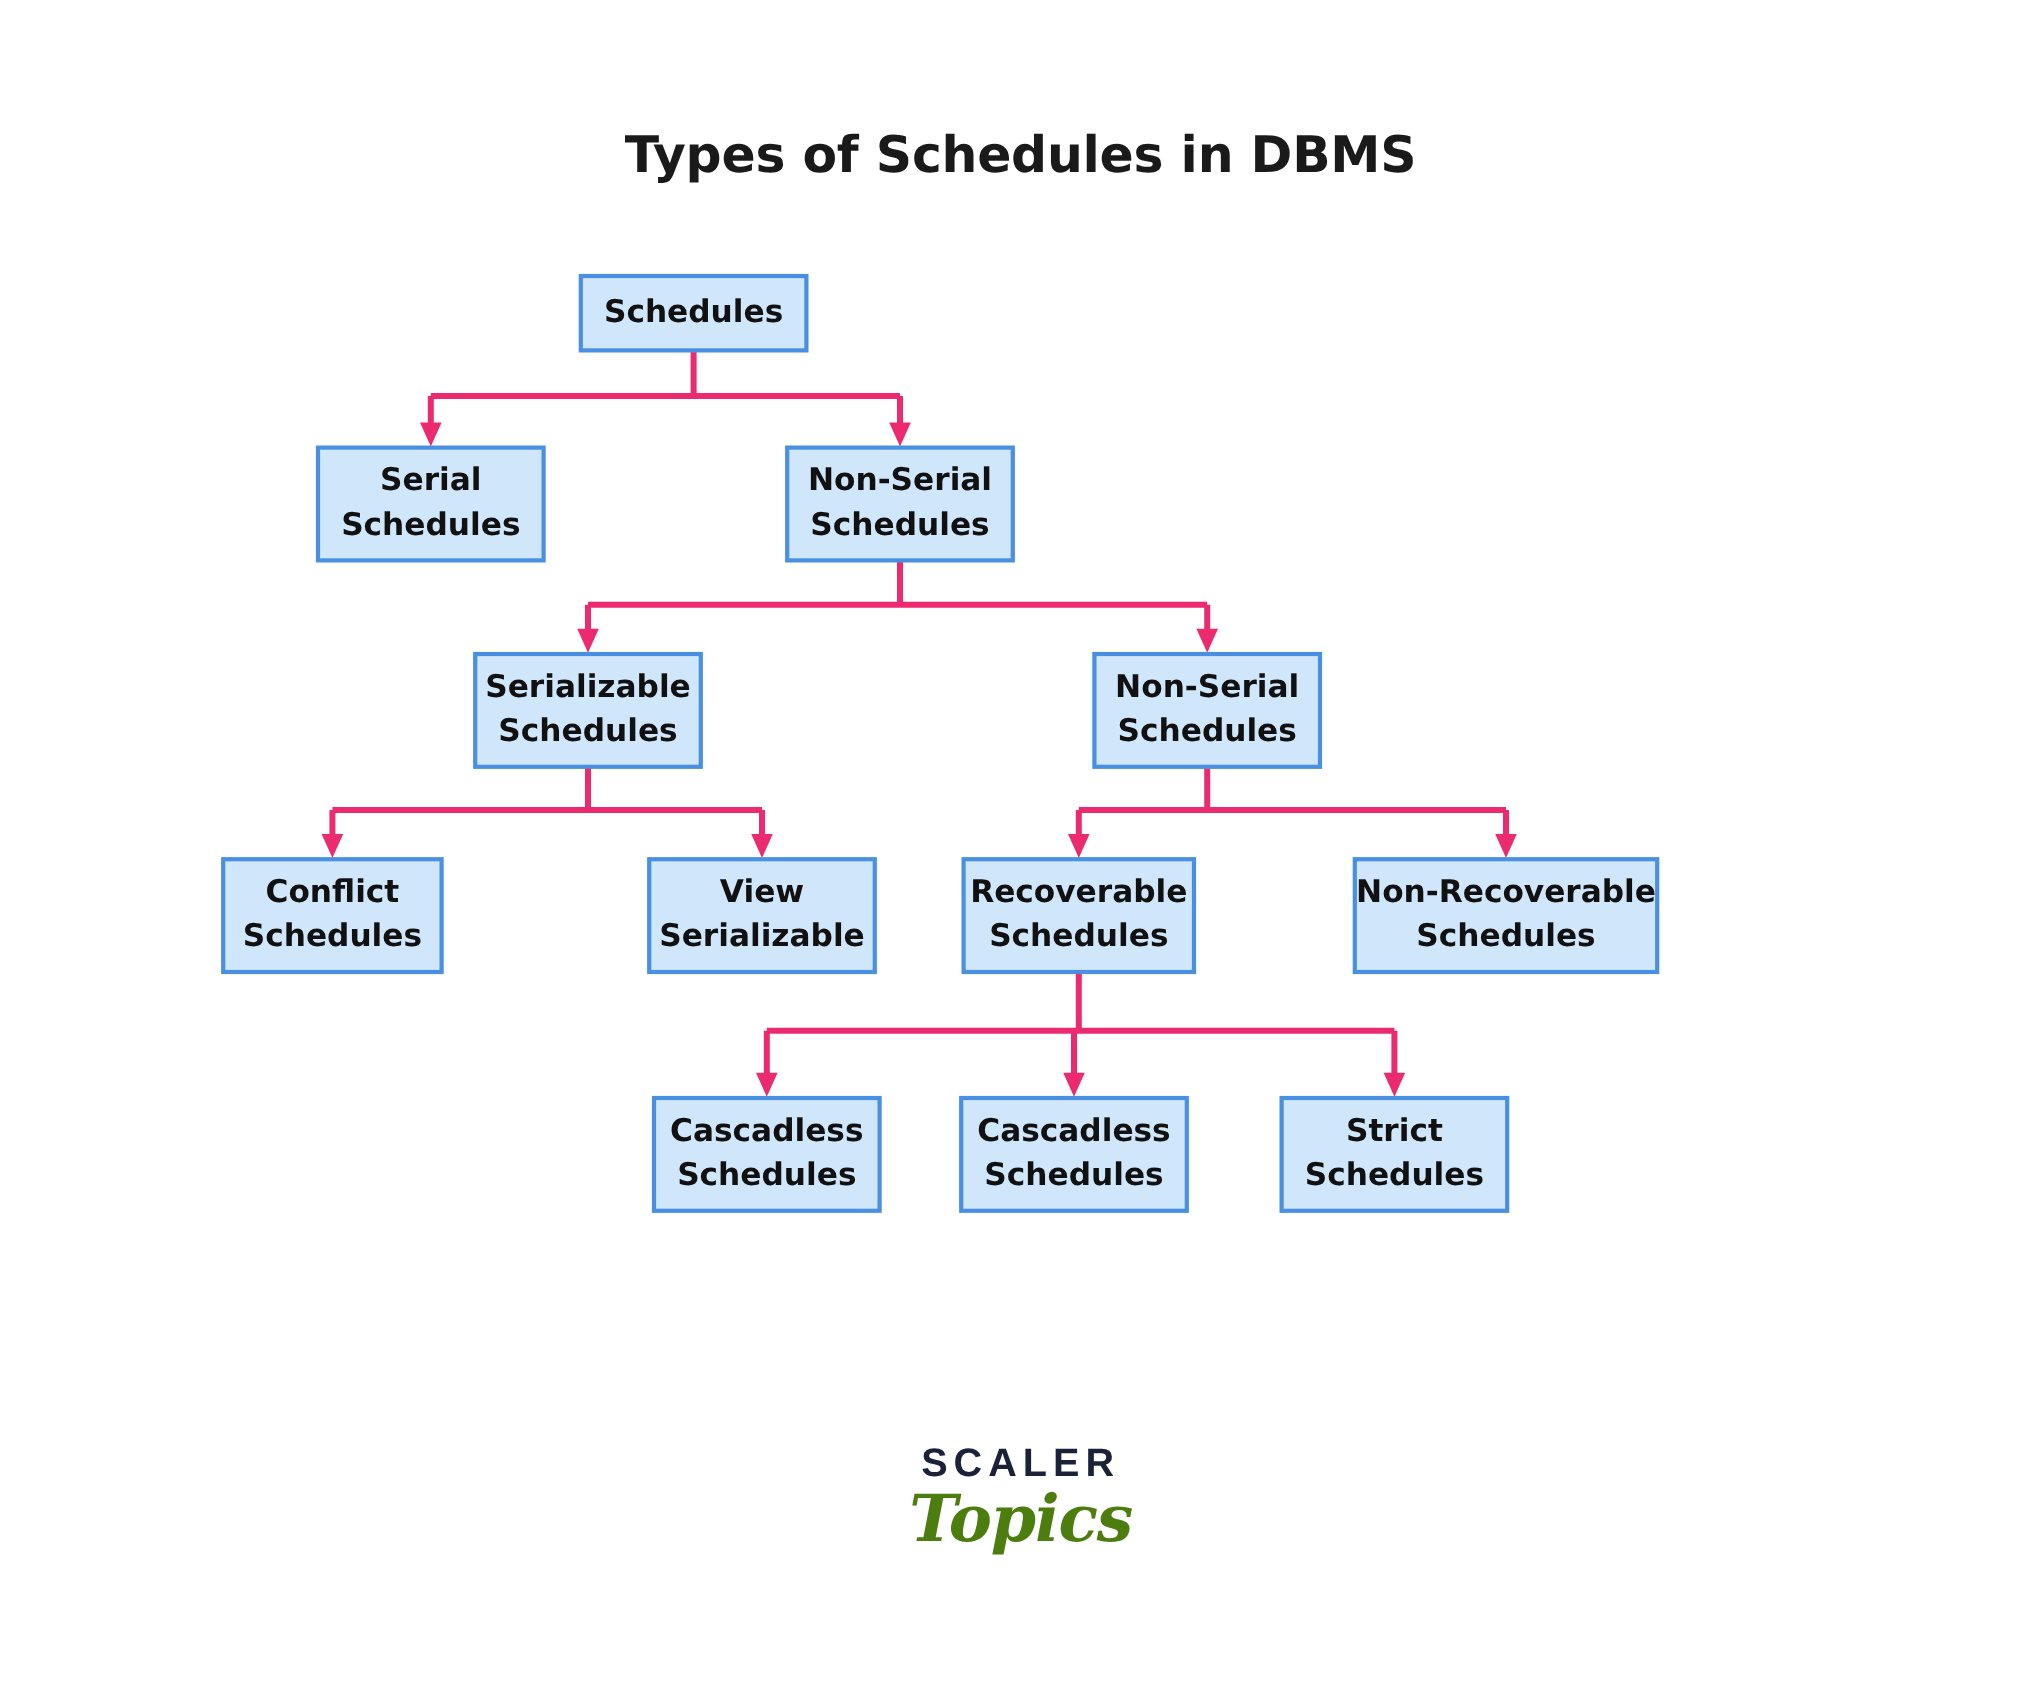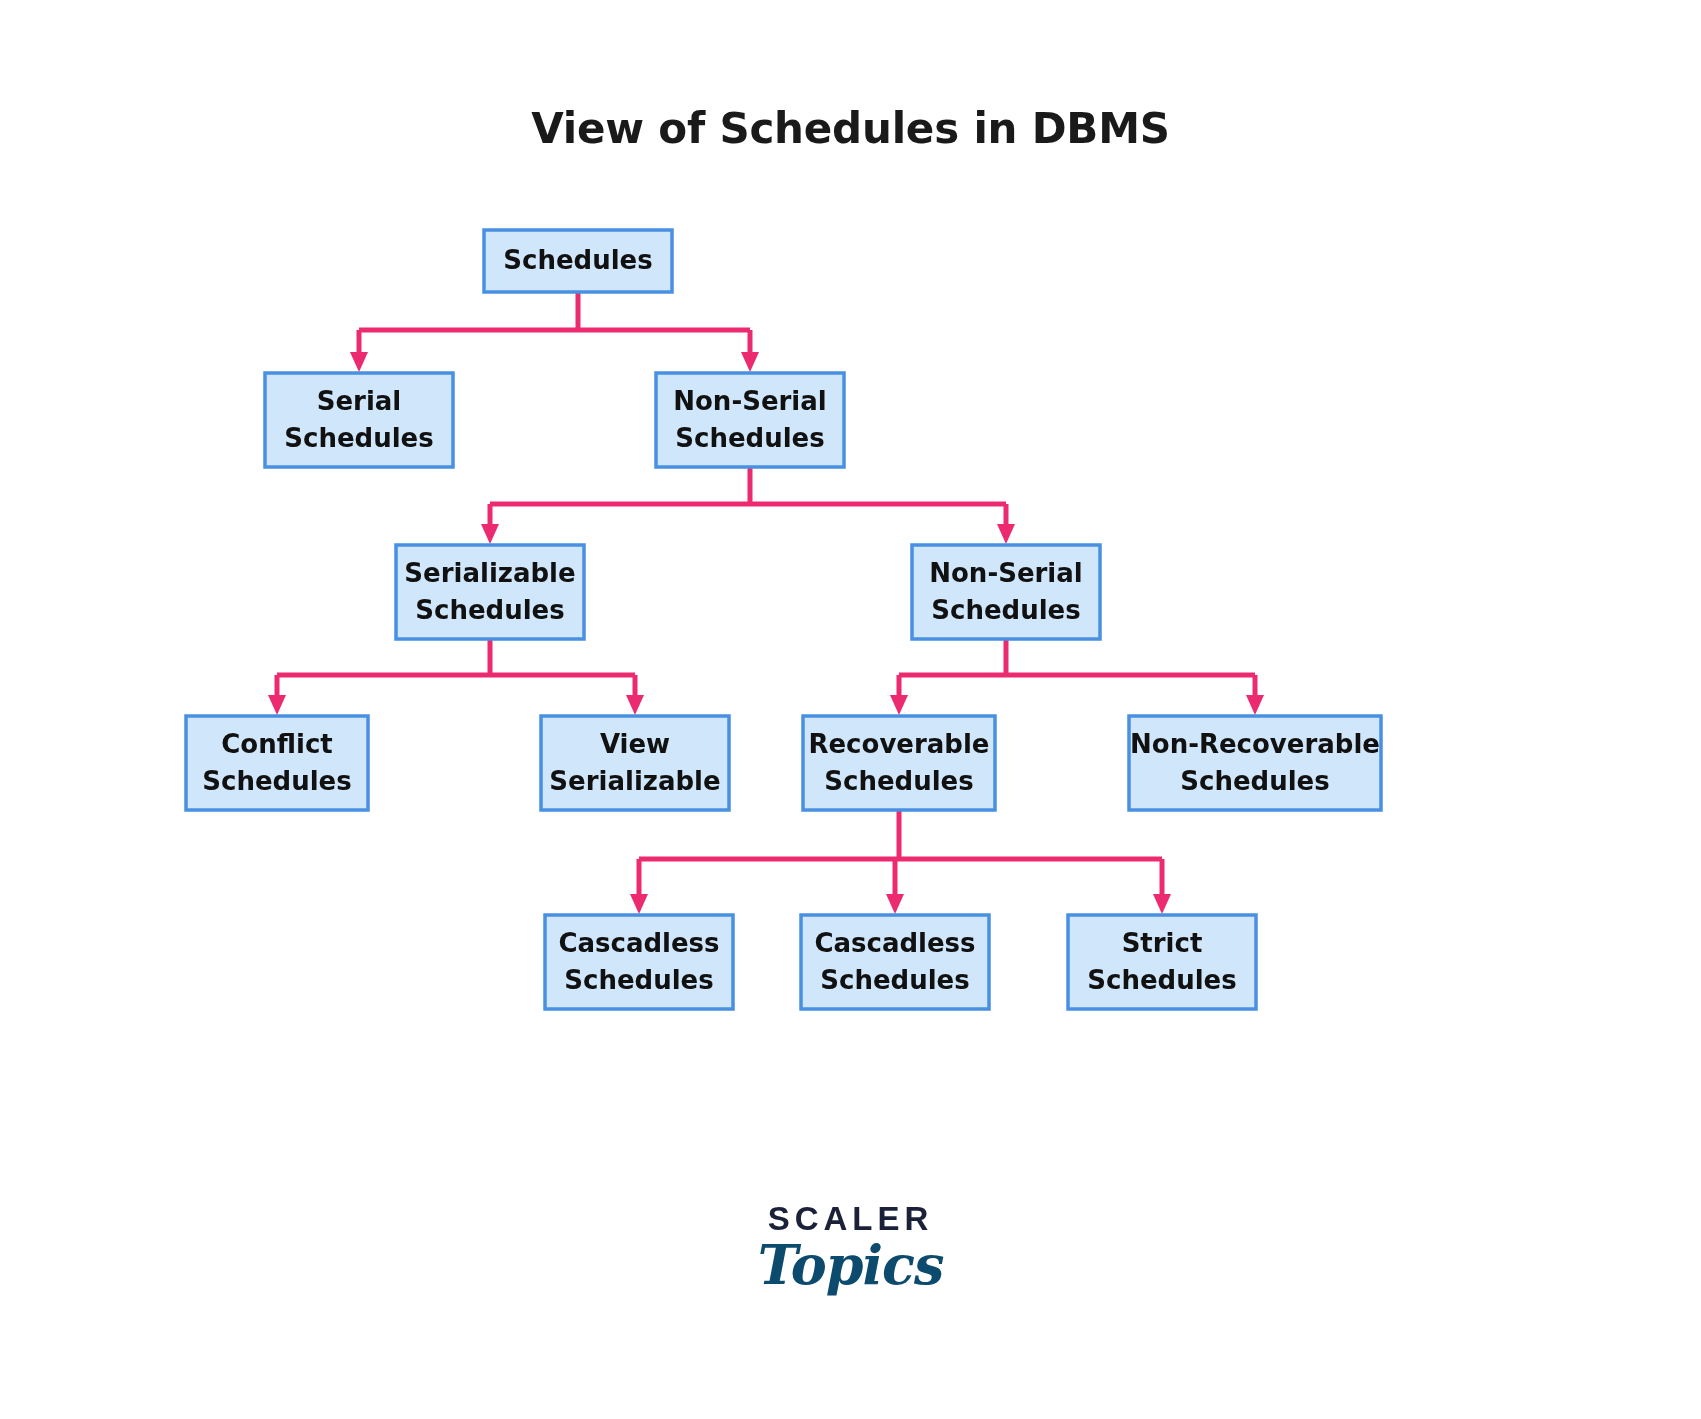--- a/index.html
+++ b/index.html
@@ -73,31 +73,31 @@
     font-weight: bold;
     letter-spacing: 5px;
     color: #1b2139;
     font-family: Liberation Sans, sans-serif;
   }
   .logo-bottom {
     top: 1233px;
     font-size: 54px;
     font-style: italic;
     font-weight: bold;
-    color: #0c4a6e;
+    color: #4d7c0f;
     font-family: "DejaVu Serif", "Liberation Serif", serif;
     letter-spacing: -1px;
   }
 </style>
 </head>
 <body>
 
 <div id="page">
 
-  <div class="title">View of Schedules in DBMS</div>
+  <div class="title">Types of Schedules in DBMS</div>
 
   <svg class="diagram" viewBox="0 0 1701 1419">
     <g id="edges-layer">
         <path class="conn" d="M 578 292 L 578 330"></path>
         <path class="conn" d="M 359 330 L 750 330"></path>
         <path class="conn" d="M 359 330 L 359 356"></path>
         <polygon class="arrowhead" points="350,352 368,352 359,372"></polygon>
         <path class="conn" d="M 750 330 L 750 356"></path>
         <polygon class="arrowhead" points="741,352 759,352 750,372"></polygon>
         <path class="conn" d="M 750 467 L 750 504"></path>

